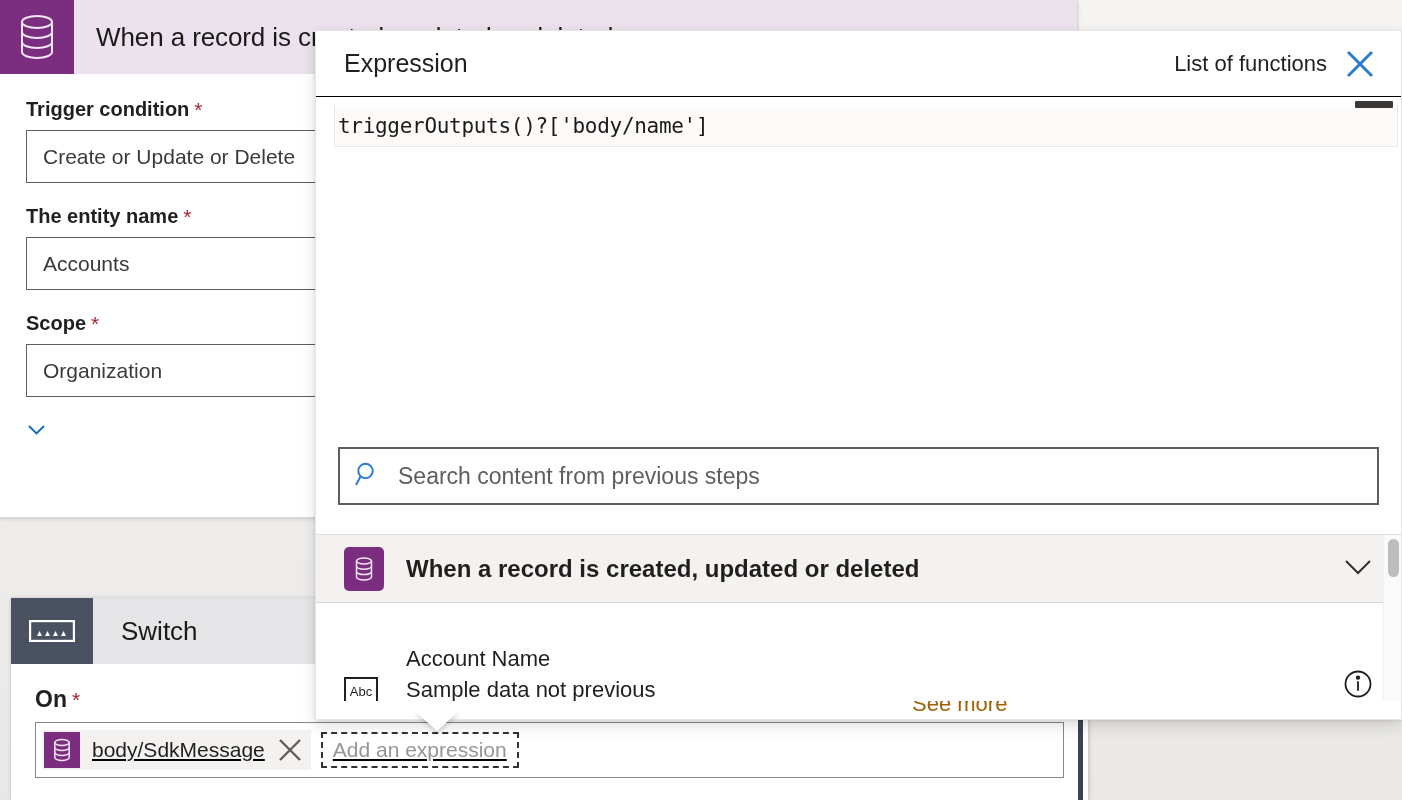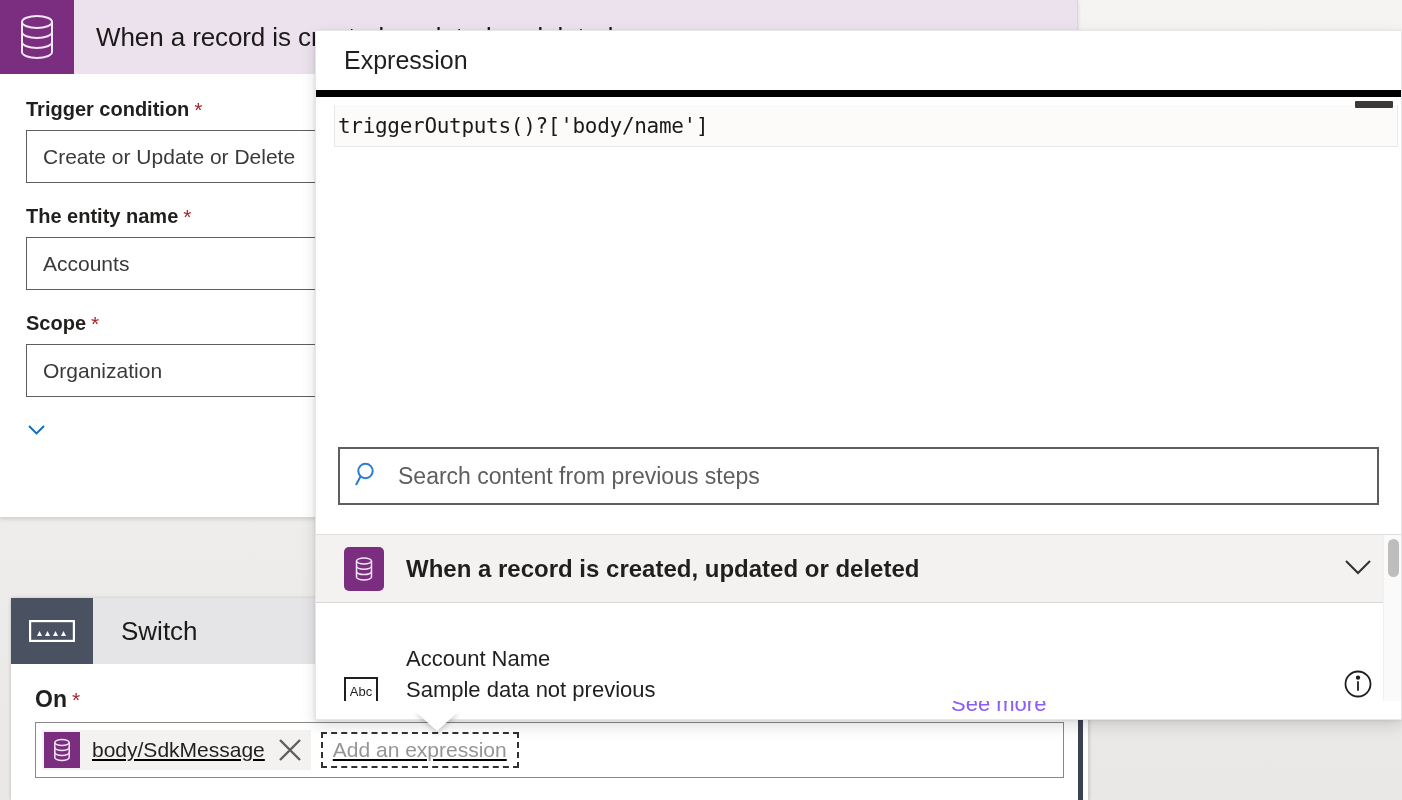--- a/index.html
+++ b/index.html
@@ -211,21 +211,21 @@
     box-shadow: 0 6.4px 14.4px rgba(0,0,0,0.13), 0 1.2px 3.6px rgba(0,0,0,0.11);
     overflow: hidden;
     border: 1px solid #e6e6e6;
   }
   .flyout-header {
     height: 66px;
     display: flex;
     align-items: center;
     padding: 0 24px 0 28px;
     background: #ffffff;
-    border-bottom: 7px solid #000000;
+    border-bottom: 1px solid #000000;
   }
   .flyout-title {
     font-size: 25px;
     color: #201f1e;
   }
   .flyout-header-right {
     margin-left: auto;
     display: flex;
     align-items: center;
     gap: 16px;
@@ -369,23 +369,22 @@
     width: 100%;
     height: 18px;
     background: #fff;
     overflow: hidden;
   }
   .footer-link {
     position: absolute;
     top: -10px;
     left: 596px;
     font-size: 22px;
-    color: #8b5cf6;
+    color: #a16207;
     white-space: nowrap;
-    margin-left: 39px;
   }
 
   
   .callout-arrow {
     position: absolute;
     left: 415px;
     top: 711px;
     width: 0; height: 0;
     border-left: 22px solid transparent;
     border-right: 22px solid transparent;
@@ -499,20 +498,28 @@
   </div>
 
   <div class="right-rail"></div>
 
   <div class="callout-arrow"></div>
 
   <div class="flyout">
 
     <div class="flyout-header">
       <div class="flyout-title">Expression</div>
+      <div class="flyout-header-right">
+        <span class="list-fn">List of functions</span>
+        <span class="close-x">
+          <svg width="34" height="34" viewBox="0 0 34 34" fill="none" stroke="#2b7cd3" stroke-width="3">
+            <path d="M5 5 L29 29 M29 5 L5 29"></path>
+          </svg>
+        </span>
+      </div>
     </div>
 
     <div class="expr-input-wrap">
       <div class="expr-hscroll"></div>
       <div class="expr-input">
         <span>triggerOutputs()?['body/name']</span>
       </div>
     </div>
 
     <div class="expr-canvas"></div>

